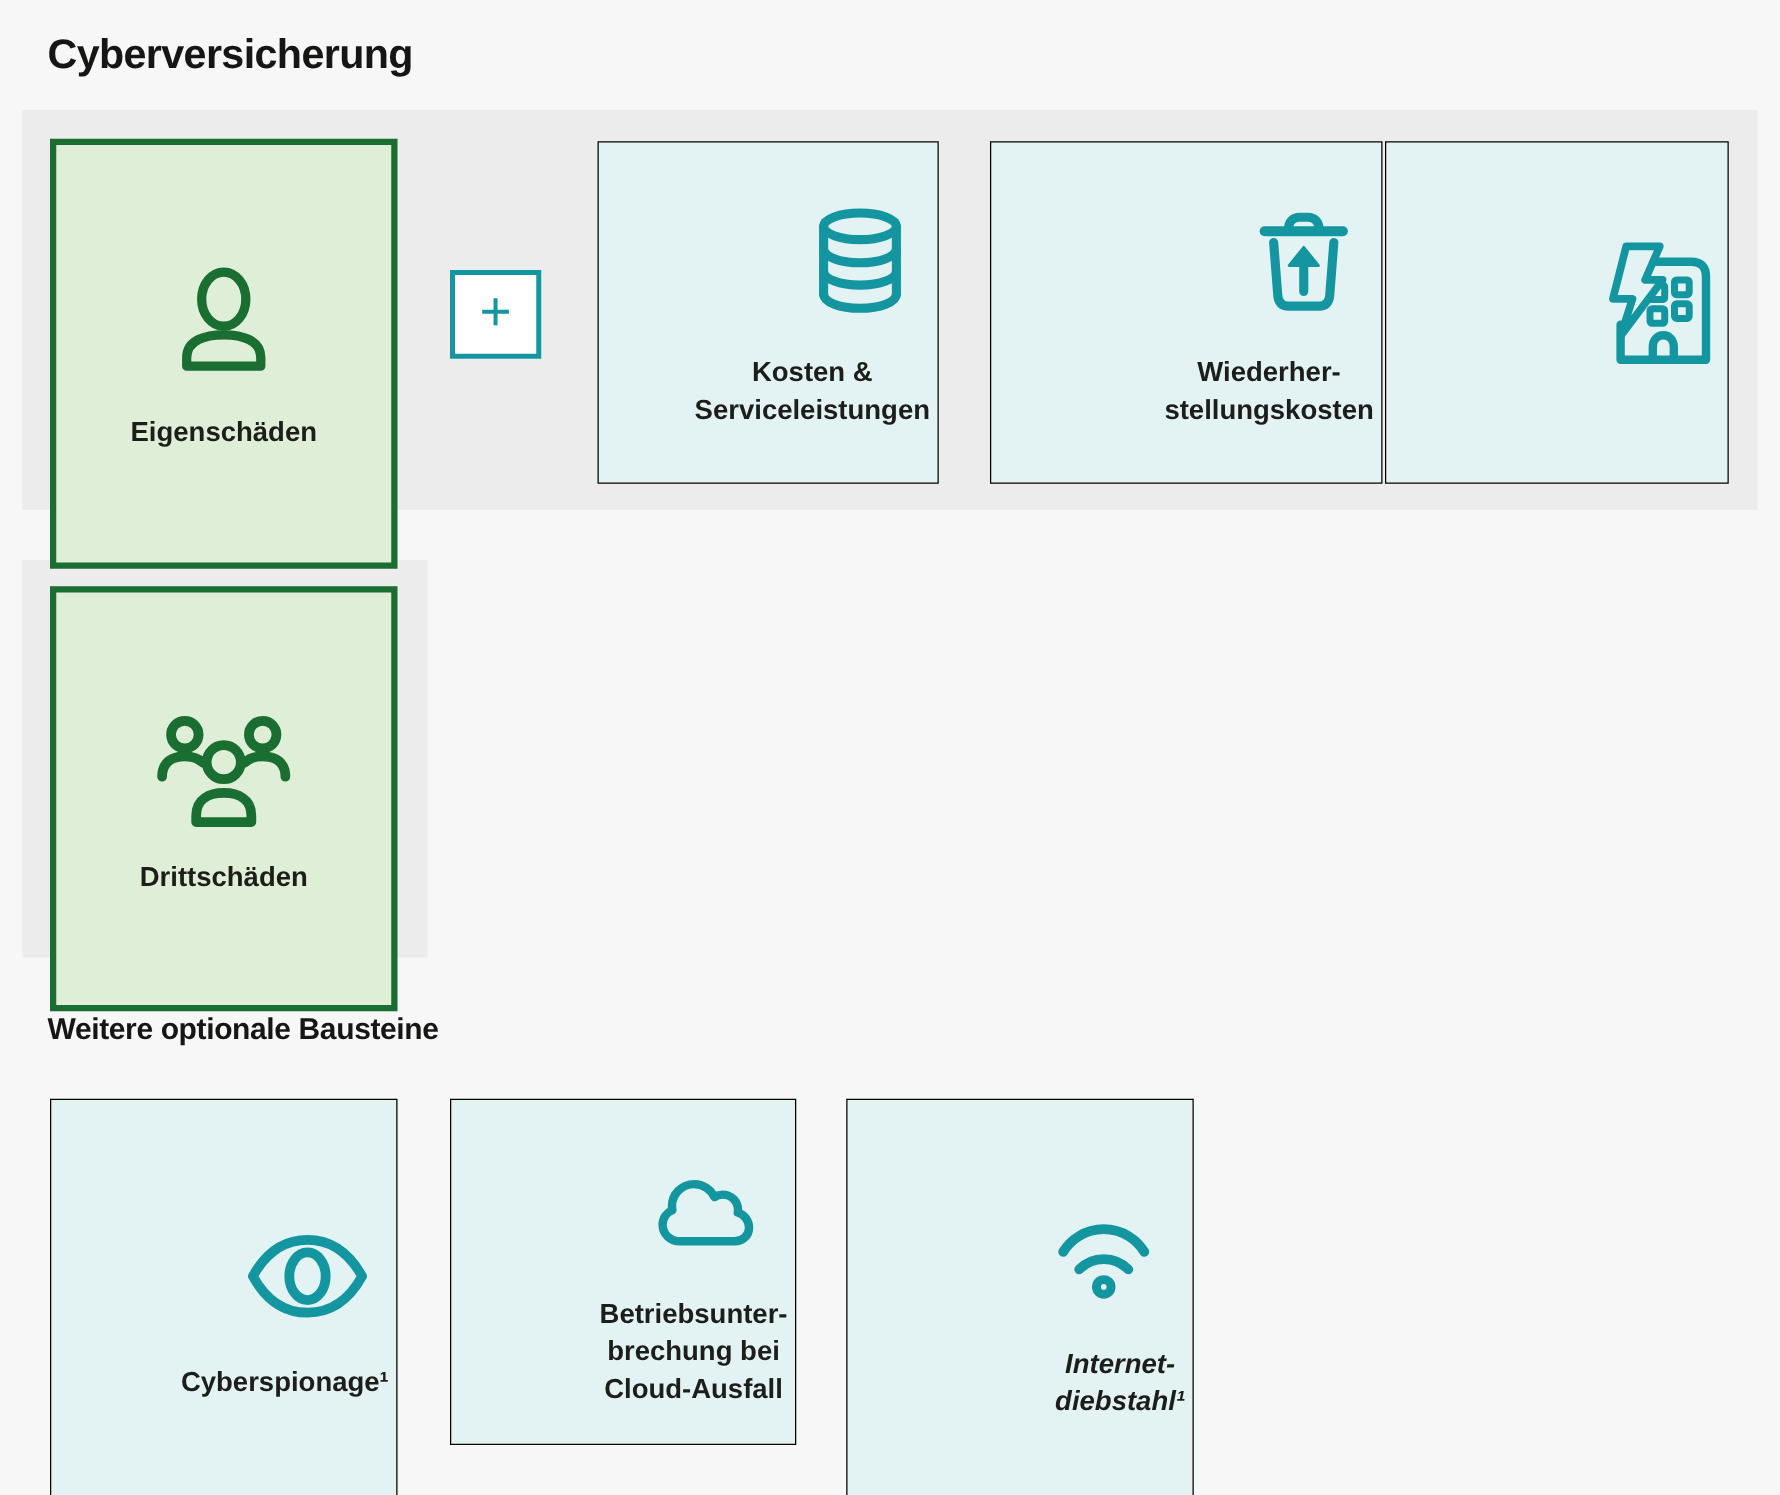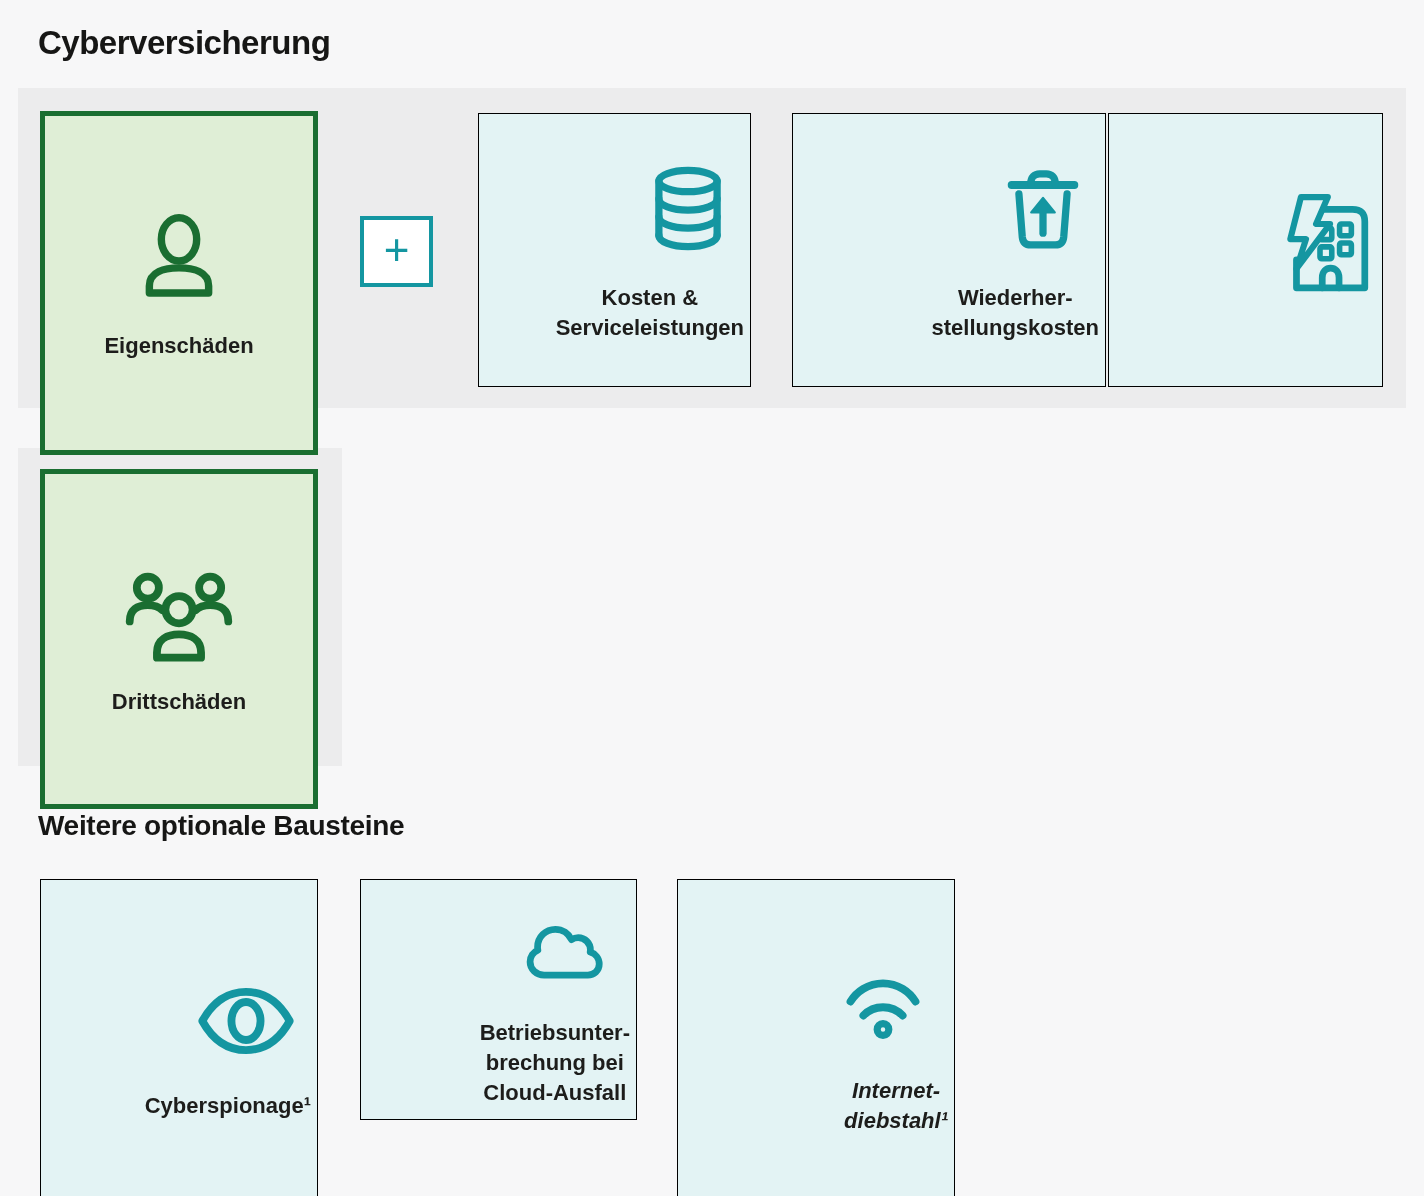--- a/index.html
+++ b/index.html
@@ -20,21 +20,21 @@
     position:absolute;
     left:38px; top:24px;
     font-size:33px;
     font-weight:700;
     letter-spacing:-0.5px;
     color:#161615;
   }
   .section-heading {
     position:absolute;
     left:38px; top:810px;
-    font-size:28px;
+    font-size:24px;
     font-weight:700;
     letter-spacing:-0.3px;
     color:#161615;
   }
   .band {
     position:absolute;
     background:#ececed;
   }
   .band-1 { left:18px; top:88px;  width:1388px; height:320px; }
   .band-2 { left:18px; top:448px; width:324px;  height:318px; }
@@ -85,21 +85,21 @@
     line-height:1;
     padding-bottom:4px;
   }
   
   .t-eigenschaeden { left:40px;   top:111px; width:278px; height:344px; }
   .t-kosten        { left:478px;  top:113px; width:273px; height:274px; }
   .t-wiederher     { left:792px;  top:113px; width:314px; height:274px; }
   .t-betriebs      { left:1108px; top:113px; width:275px; height:274px; }
   .t-drittschaeden { left:40px;   top:469px; width:278px; height:340px; }
   .t-cyberspionage { left:40px;   top:879px; width:278px; height:328px; }
-  .t-cloud         { left:360px;  top:879px; width:277px; height:241px; }
+  .t-cloud         { left:360px;  top:879px; width:277px; height:277px; }
   .t-internet      { left:677px;  top:879px; width:278px; height:328px;font-style:italic; }
 </style>
 </head>
 <body>
 
 <div class="stage">
 
   <div class="page-title">Cyberversicherung</div>
 
   <div class="band band-1"></div>

